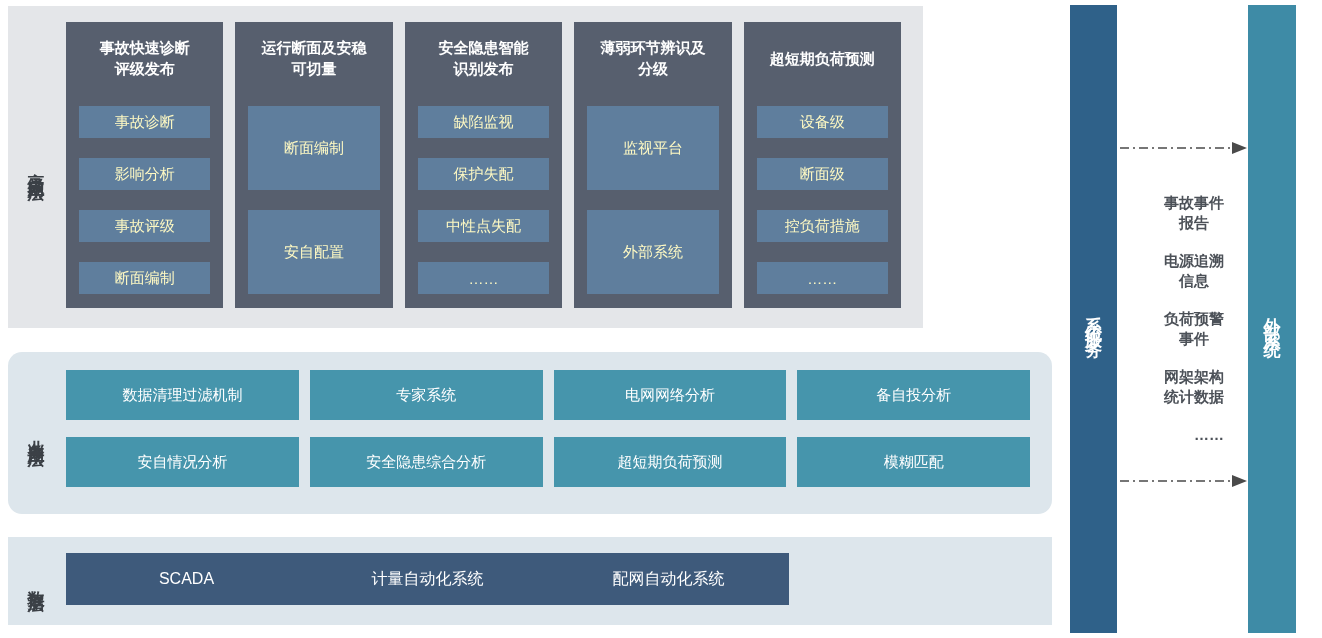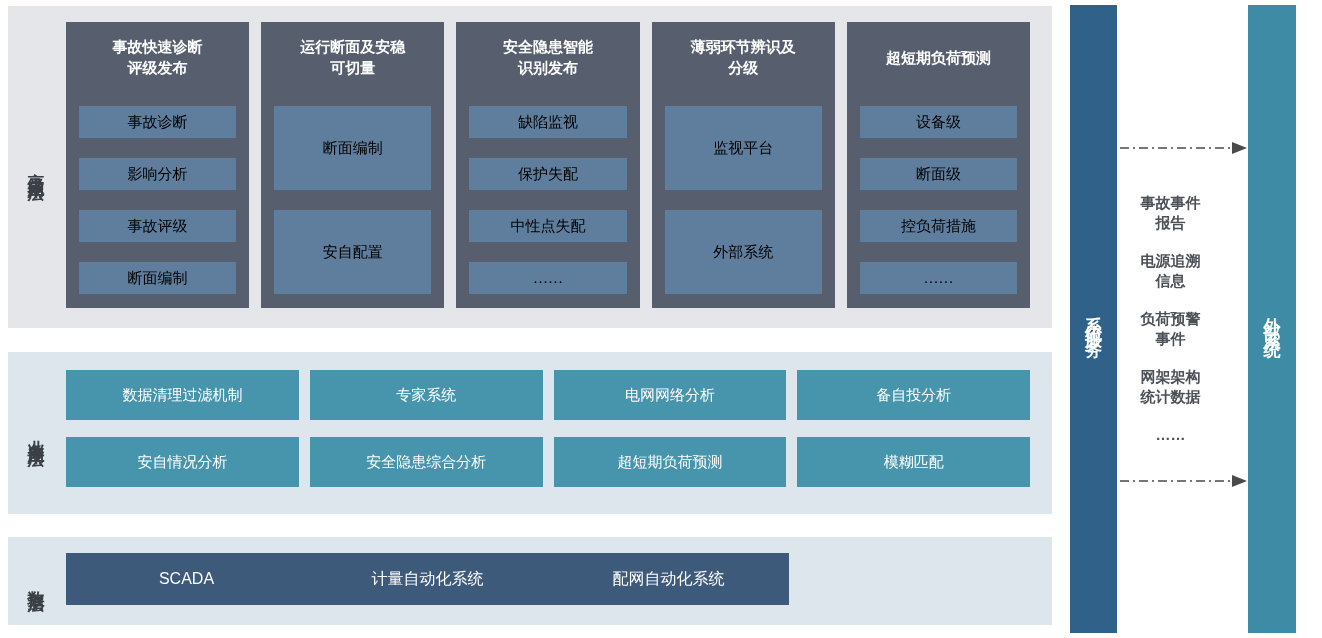--- a/index.html
+++ b/index.html
@@ -2,39 +2,39 @@
 <html><head>
 <meta charset="utf-8">
 <style>
   html,body{margin:0;padding:0;}
   body{
     width:1322px;height:638px;position:relative;background:#ffffff;
     font-family:"Liberation Sans","DejaVu Sans",sans-serif;
     -webkit-font-smoothing:antialiased;
   }
   .band{position:absolute;display:flex;}
-  .band-top{left:8px;top:6px;width:1044px;height:322px;background:#e4e6e9;font-family:Liberation Serif, serif;}
-  .band-mid{left:8px;top:352px;width:1044px;height:162px;background:#dde6ec;}
+  .band-top{left:8px;top:6px;width:915px;height:322px;background:#e4e6e9;}
+  .band-mid{left:8px;top:352px;width:1044px;height:162px;background:#dde6ec;border-radius:14px;}
   .band-bot{left:8px;top:537px;width:1044px;height:88px;background:#dde6ec;}
 
   .layer-label{
     width:56px;display:flex;align-items:center;justify-content:center;
     writing-mode:vertical-lr;text-orientation:upright;
     font-weight:bold;font-size:17px;color:#3b4046;letter-spacing:3px;
   }
 
   .columns{flex:1;display:flex;gap:12px;padding:16px 22px 20px 2px;}
   .col{flex:1;background:#575f6e;padding:8px 13px 14px;display:flex;flex-direction:column;}
   .col-title{
     height:56px;display:flex;align-items:center;justify-content:center;
     color:#ffffff;font-weight:bold;font-size:15px;text-align:center;
     white-space:pre-line;line-height:1.4;
   }
   .box{
-    flex:1;margin-top:20px;background:#5f7e9d;color:#000000;
+    flex:1;margin-top:20px;background:#5f7e9d;color:#fef9c3;
     display:flex;align-items:center;justify-content:center;
     font-size:15px;text-align:center;
   }
 
   .grid-business{
     flex:1;display:grid;grid-template-columns:repeat(4,1fr);
     gap:17px 11px;padding:18px 22px 27px 2px;
   }
   .tealbox{
     background:#4695ac;color:#ffffff;display:flex;align-items:center;
@@ -54,21 +54,21 @@
     position:absolute;top:5px;height:628px;display:flex;
     align-items:center;justify-content:center;
     writing-mode:vertical-lr;text-orientation:upright;
     color:#ffffff;font-weight:bold;font-size:17px;letter-spacing:8px;
   }
   .bar-system{left:1070px;width:47px;background:#2f6189;}
   .bar-external{left:1248px;width:48px;background:#3e8ba6;}
 
   .messages{
     position:absolute;left:1117px;top:168px;width:107px;height:302px;
-    display:flex;flex-direction:column;align-items:center;justify-content:center;
+    display:flex;flex-direction:column;align-items:flex-end;justify-content:center;
     gap:19px;
   }
   .msg{
     font-weight:bold;font-size:15px;color:#4c5158;text-align:center;
     white-space:pre-line;line-height:1.3;
   }
 
   .arrow{position:absolute;left:1120px;width:128px;height:16px;}
   .arrow-top{top:140px;}
   .arrow-bottom{top:473px;}

